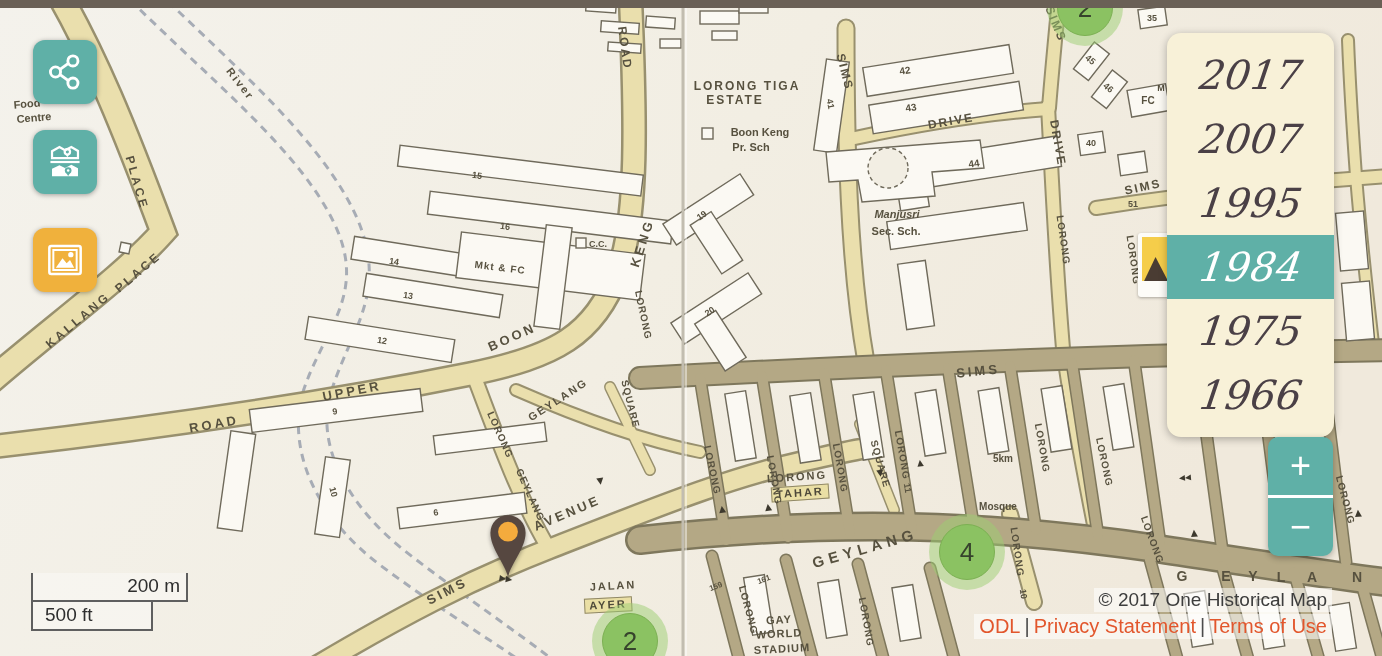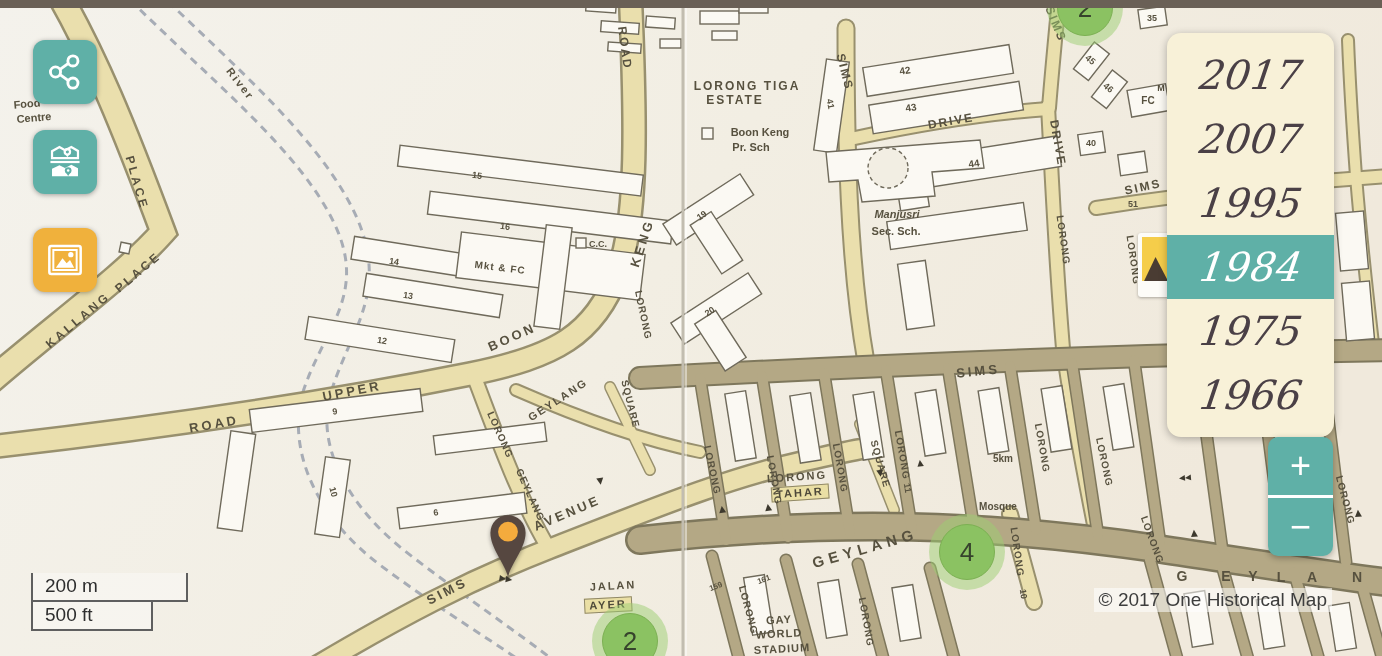--- a/index.html
+++ b/index.html
@@ -33,21 +33,21 @@
   .zoomctl{position:absolute;left:1268px;top:437px;width:65px;height:119px;background:#5fb0a7;
         border-radius:10px;z-index:6;box-shadow:0 2px 6px rgba(0,0,0,.3);display:flex;
         flex-direction:column;}
   .zoomctl .zb{flex:1;display:flex;align-items:center;justify-content:center;color:#fff;
         font-size:36px;font-weight:300;cursor:pointer;line-height:1;}
   .zoomctl .zdiv{height:3px;background:#fff;}
   
   .scalectl{position:absolute;left:31px;top:573px;z-index:5;}
   .scale-row{border:2px solid #5f5f5f;border-top:none;font-size:19px;color:#2e2e2e;
         padding:1px 6px 2px 12px;background:rgba(255,255,255,0.35);line-height:1.25;}
-  .scale-row.m{width:157px;}
+  .scale-row.m{width:157px;text-align:right;}
   .scale-row.ft{width:122px;}
   
   .attrib{position:absolute;right:50px;top:588px;z-index:5;text-align:right;font-size:19px;}
   .attrib .l1{display:inline-block;background:rgba(255,255,255,0.55);padding:1px 5px;color:#3d3d3d;}
   .attrib .l2{display:inline-block;background:rgba(255,255,255,0.55);padding:1px 5px;margin-top:2px;
         font-size:20px;}
   .attrib a{color:#e2562c;text-decoration:none;cursor:pointer;}
   .attrib .sep{color:#4c4c4c;padding:0 4px;}
   
   .gm{position:absolute;width:0;height:0;z-index:2;}
@@ -434,15 +434,18 @@
     <div class="zb">−</div>
   </div>
 
   <div class="scalectl">
     <div class="scale-row m">200 m</div>
     <div class="scale-row ft">500 ft</div>
   </div>
 
   <div class="attrib">
     <div><span class="l1">© 2017 One Historical Map</span></div>
+    <div><span class="l2">
+      <a>ODL</a><span class="sep">|</span><a>Privacy Statement</a><span class="sep">|</span><a>Terms of Use</a>
+    </span></div>
   </div>
 
 </div>
 
 </body></html>

